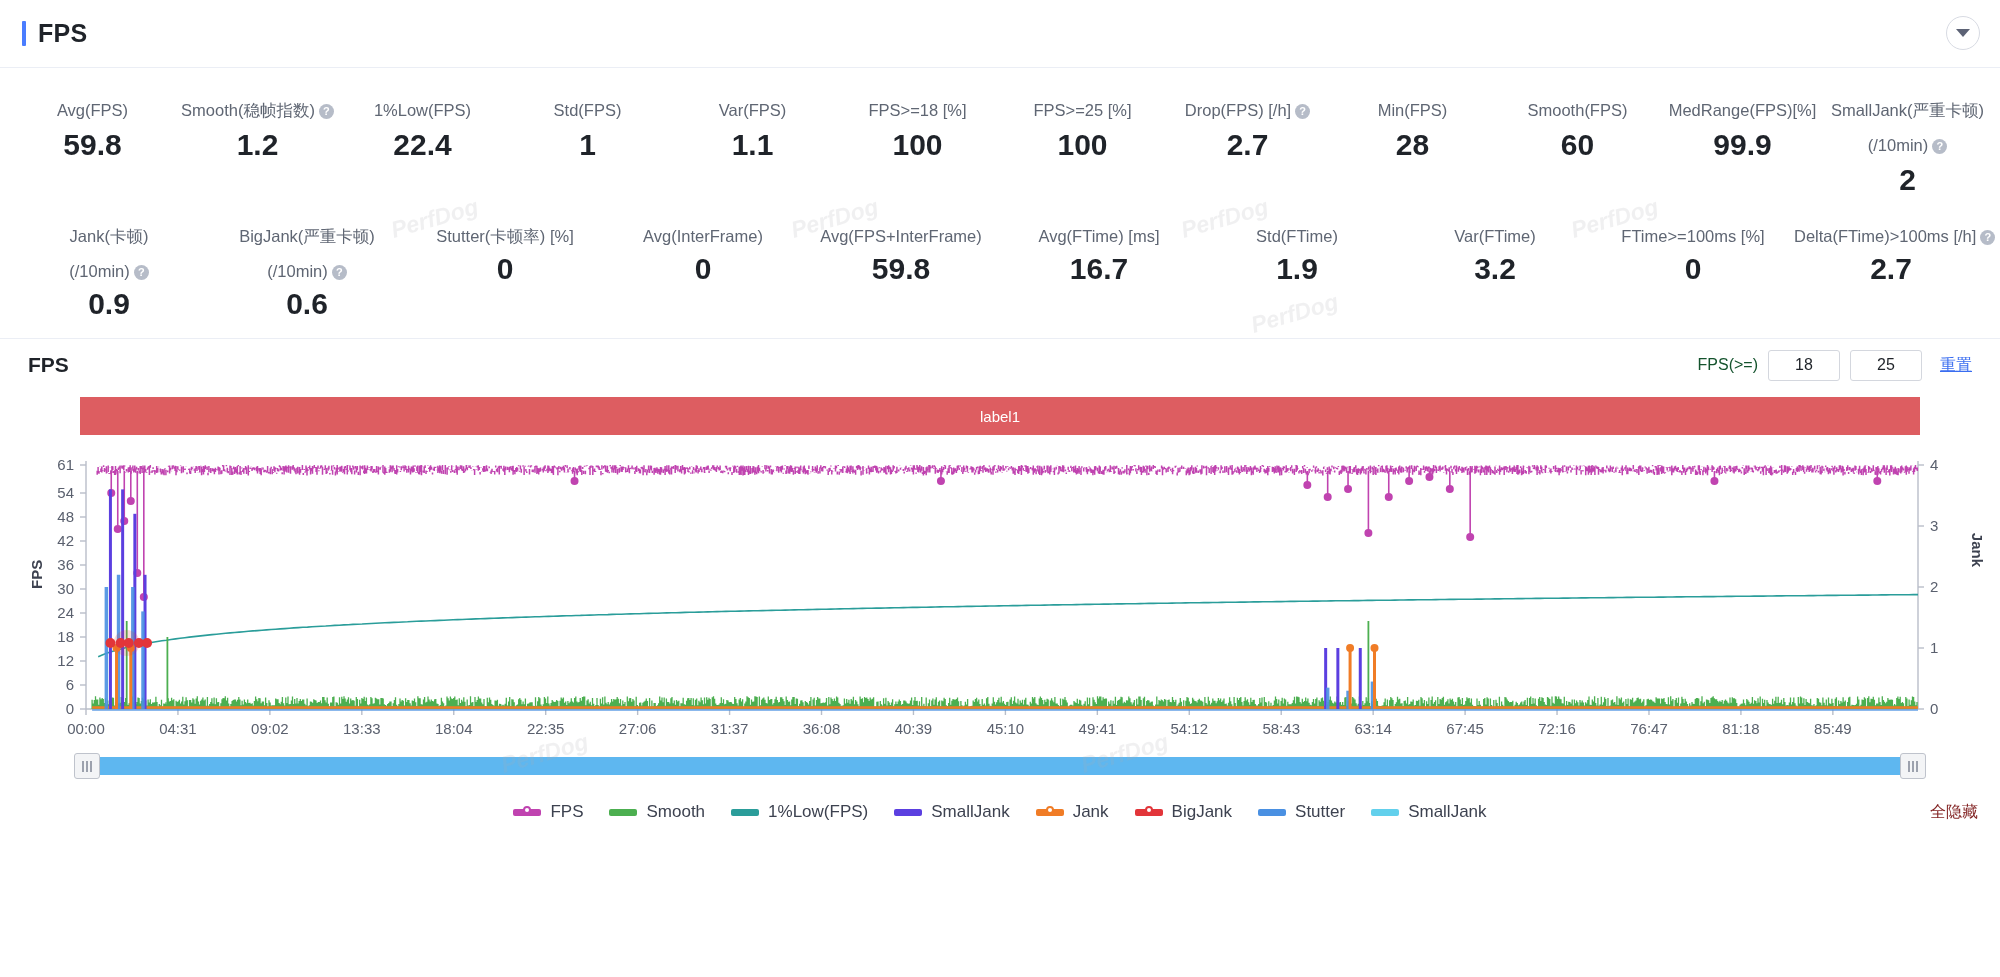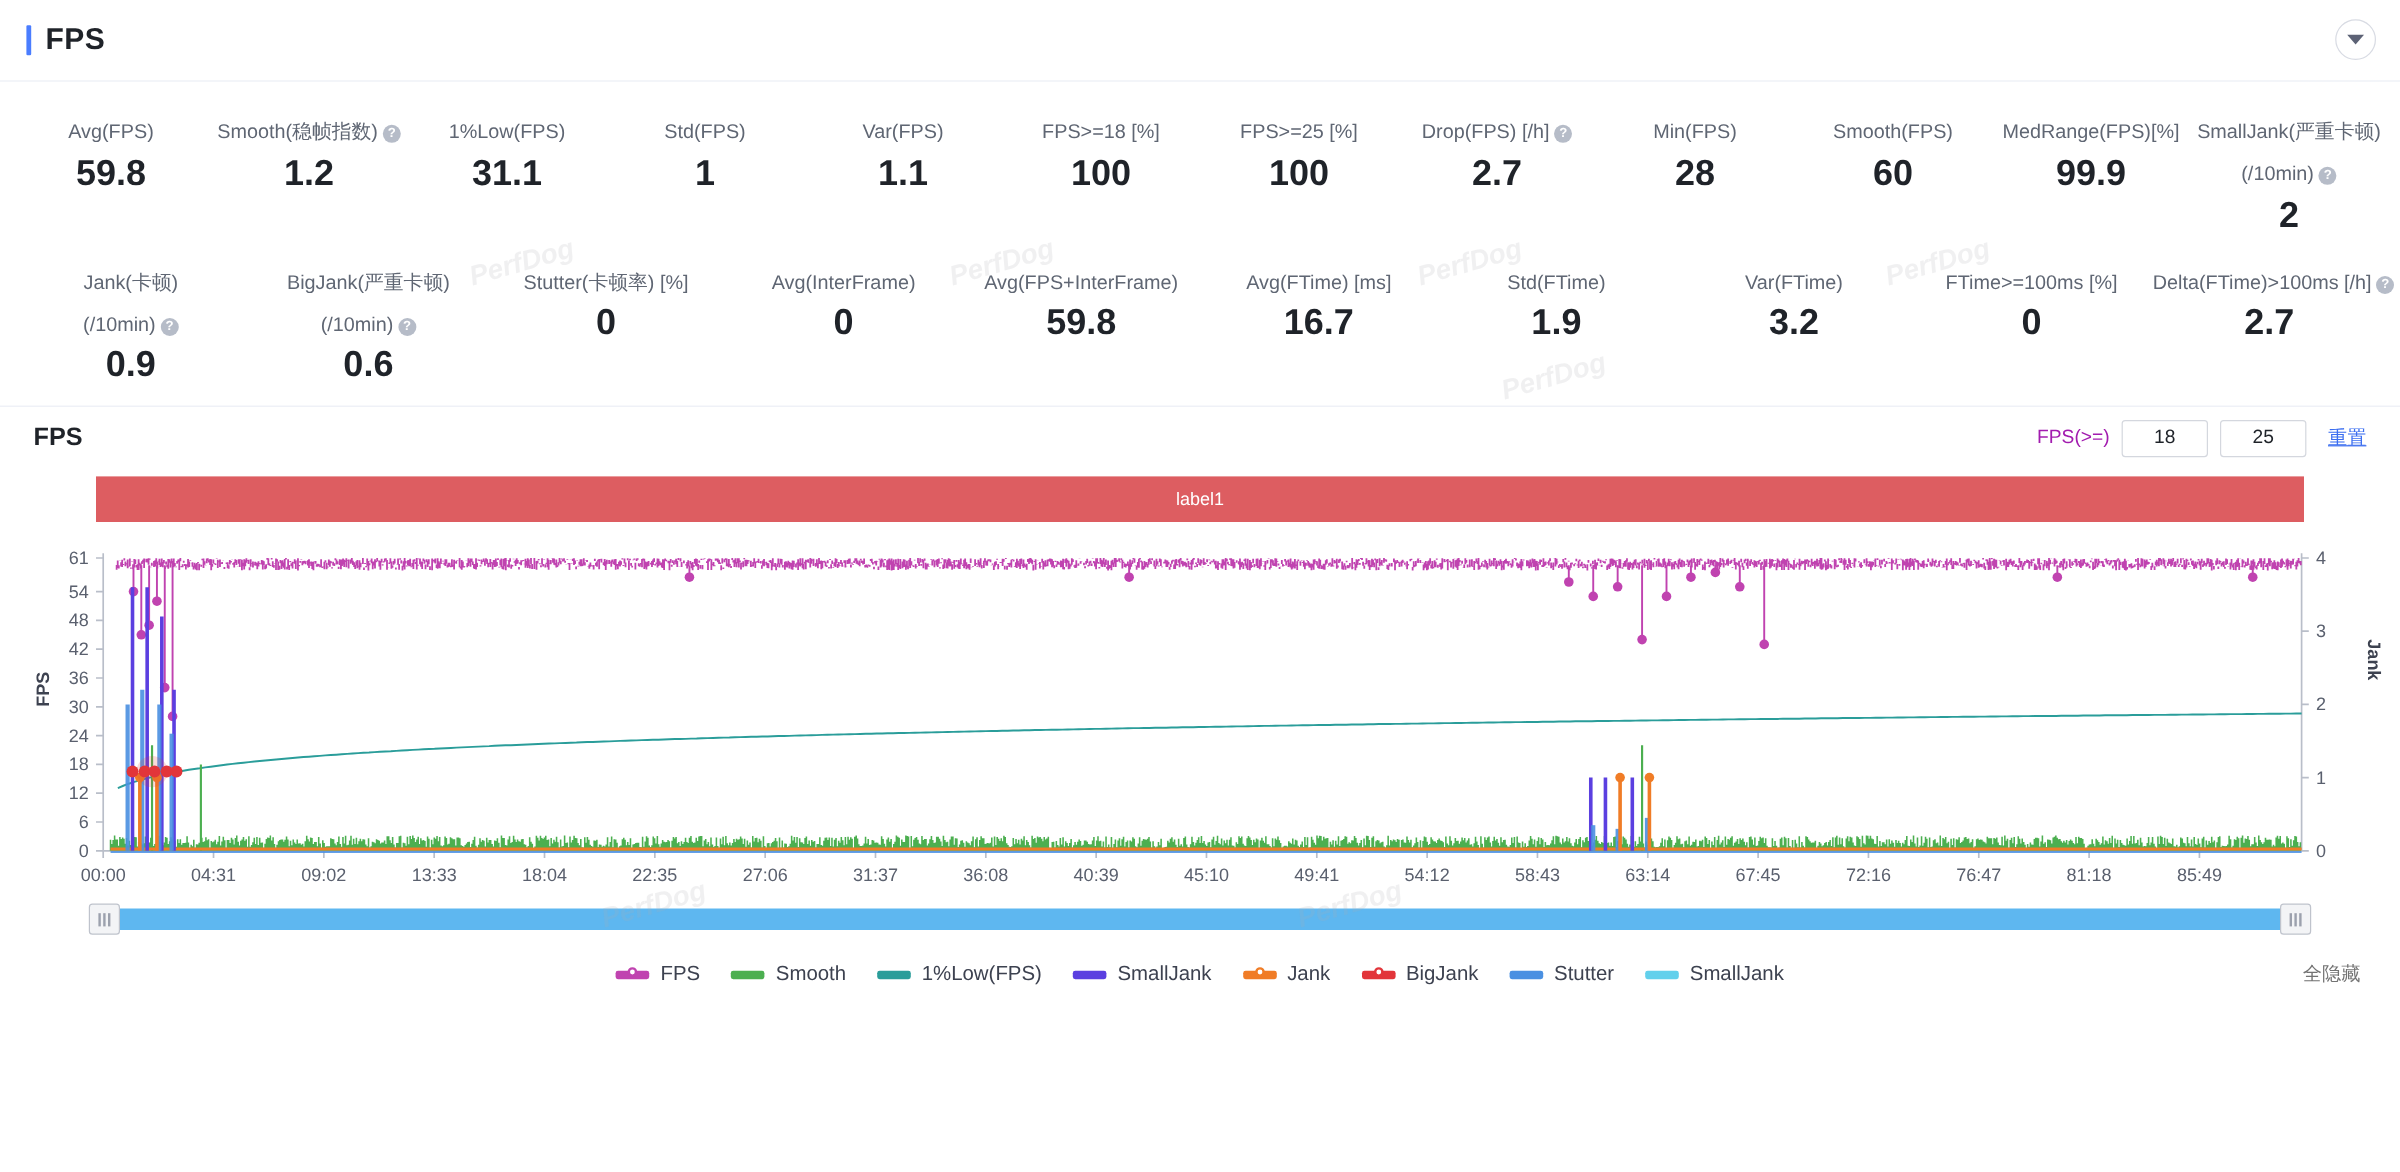--- a/index.html
+++ b/index.html
@@ -63,21 +63,21 @@
   .row2 .metric-value { margin-top: 4px; }
 
   
   .chart-sec { border-top: 1px solid #ebeef5; padding: 0 22px; position: relative; }
   .chart-head {
     height: 52px; display: flex; align-items: center; justify-content: space-between;
     padding: 0 6px;
   }
   .chart-title { font-size: 21px; font-weight: bold; color: #1f2329; }
   .chart-ctrls { display: flex; align-items: center; gap: 10px; }
-  .ctrl-label { font-size: 16px; color: #a21caf; }
+  .ctrl-label { font-size: 16px; color: #14532d; }
   .num-input {
     width: 72px; height: 31px;
     border: 1px solid #d4d7de; border-radius: 3px;
     font-size: 16px; text-align: center; color: #1f2329;
     font-family: "Liberation Sans", sans-serif;
     background: #fff; outline: none;
   }
   .reset-link { font-size: 16px; color: #3a6df0; text-decoration: underline; cursor: pointer; margin-left: 8px; }
 
   
@@ -128,22 +128,22 @@
   .legend-item { display: flex; align-items: center; gap: 9px; cursor: pointer; }
   .legend-item span.lbl { font-size: 17px; color: #3d4250; }
   .sw { width: 28px; height: 7px; border-radius: 2px; position: relative; }
   .sw.dot::after {
     content: ""; position: absolute; left: 10px; top: -2.5px;
     width: 8px; height: 8px; border-radius: 50%;
     background: #fff; border: 2.5px solid currentColor;
     box-sizing: border-box;
   }
   .hide-all {
-    position: absolute; right: 11px;
-    font-size: 16px; color: #737373; cursor: pointer;
+    position: absolute; right: 0;
+    font-size: 16px; color: #7f1d1d; cursor: pointer;
   }
 
   
   .wm {
     position: absolute; color: rgba(170,170,180,.18);
     font-size: 23px; font-style: italic; font-weight: bold;
     pointer-events: none; user-select: none;
     transform: rotate(-16deg);
   }
 </style>
@@ -165,21 +165,21 @@
       <div class="metric">
         <span class="metric-label">Avg(FPS)</span>
         <div class="metric-value">59.8</div>
       </div>
       <div class="metric">
         <span class="metric-label">Smooth(稳帧指数)<span class="q">?</span></span>
         <div class="metric-value">1.2</div>
       </div>
       <div class="metric">
         <span class="metric-label">1%Low(FPS)</span>
-        <div class="metric-value">31.1</div>
+        <div class="metric-value">22.4</div>
       </div>
       <div class="metric">
         <span class="metric-label">Std(FPS)</span>
         <div class="metric-value">1</div>
       </div>
       <div class="metric">
         <span class="metric-label">Var(FPS)</span>
         <div class="metric-value">1.1</div>
       </div>
       <div class="metric">

